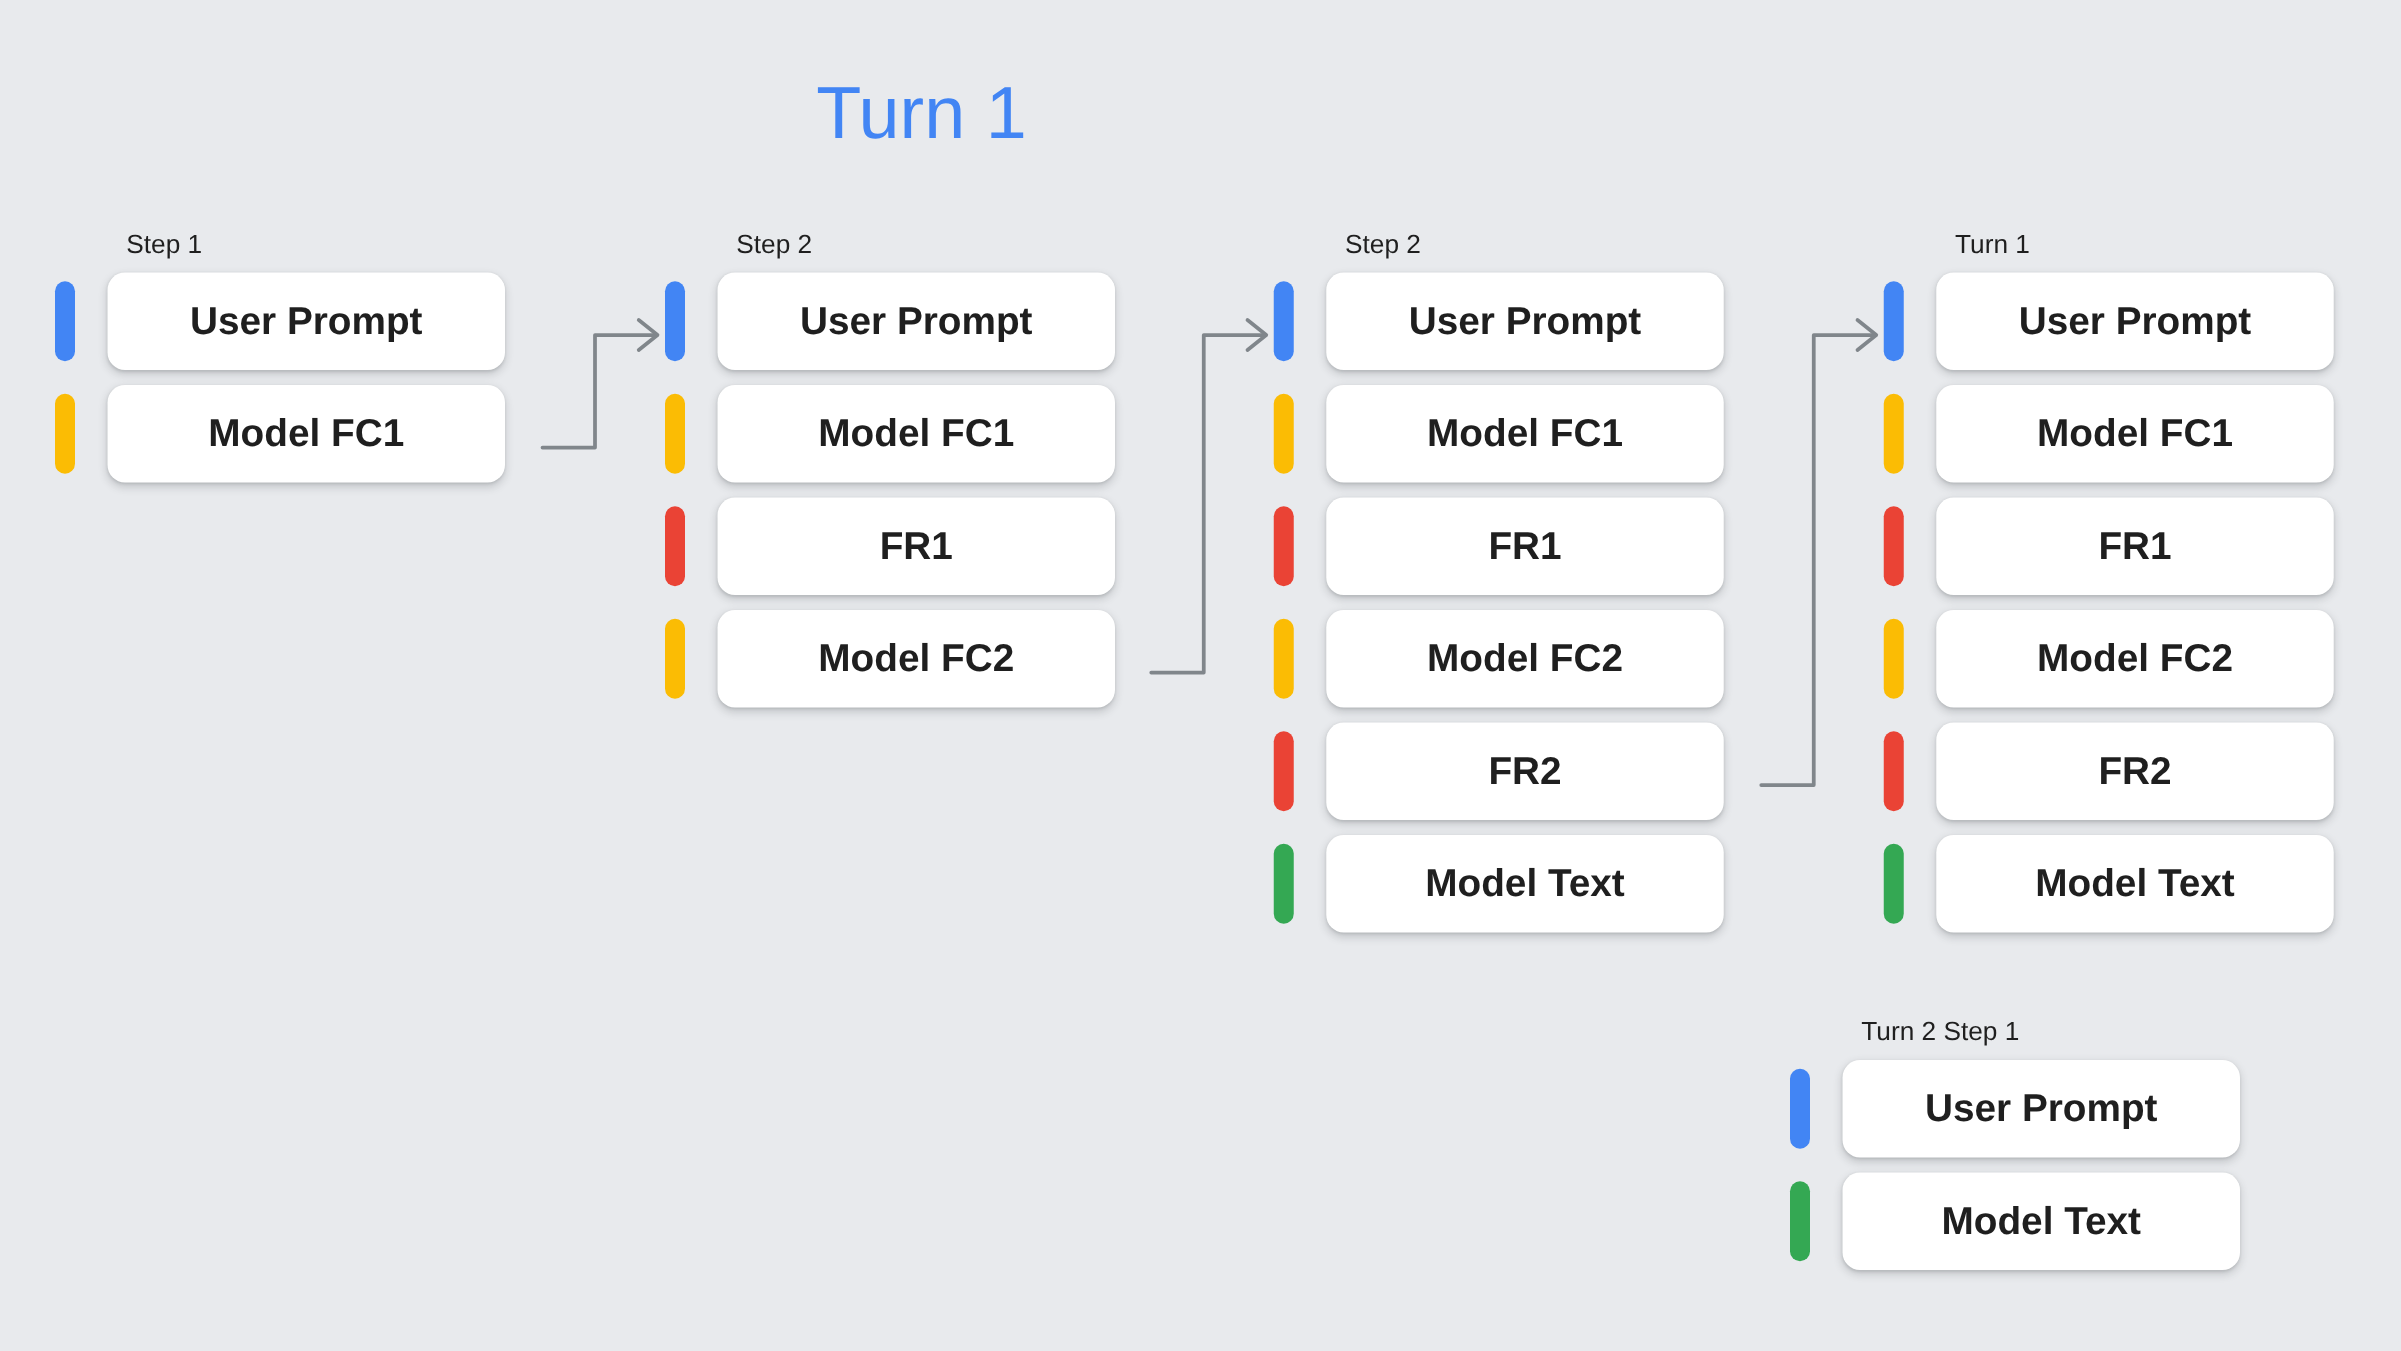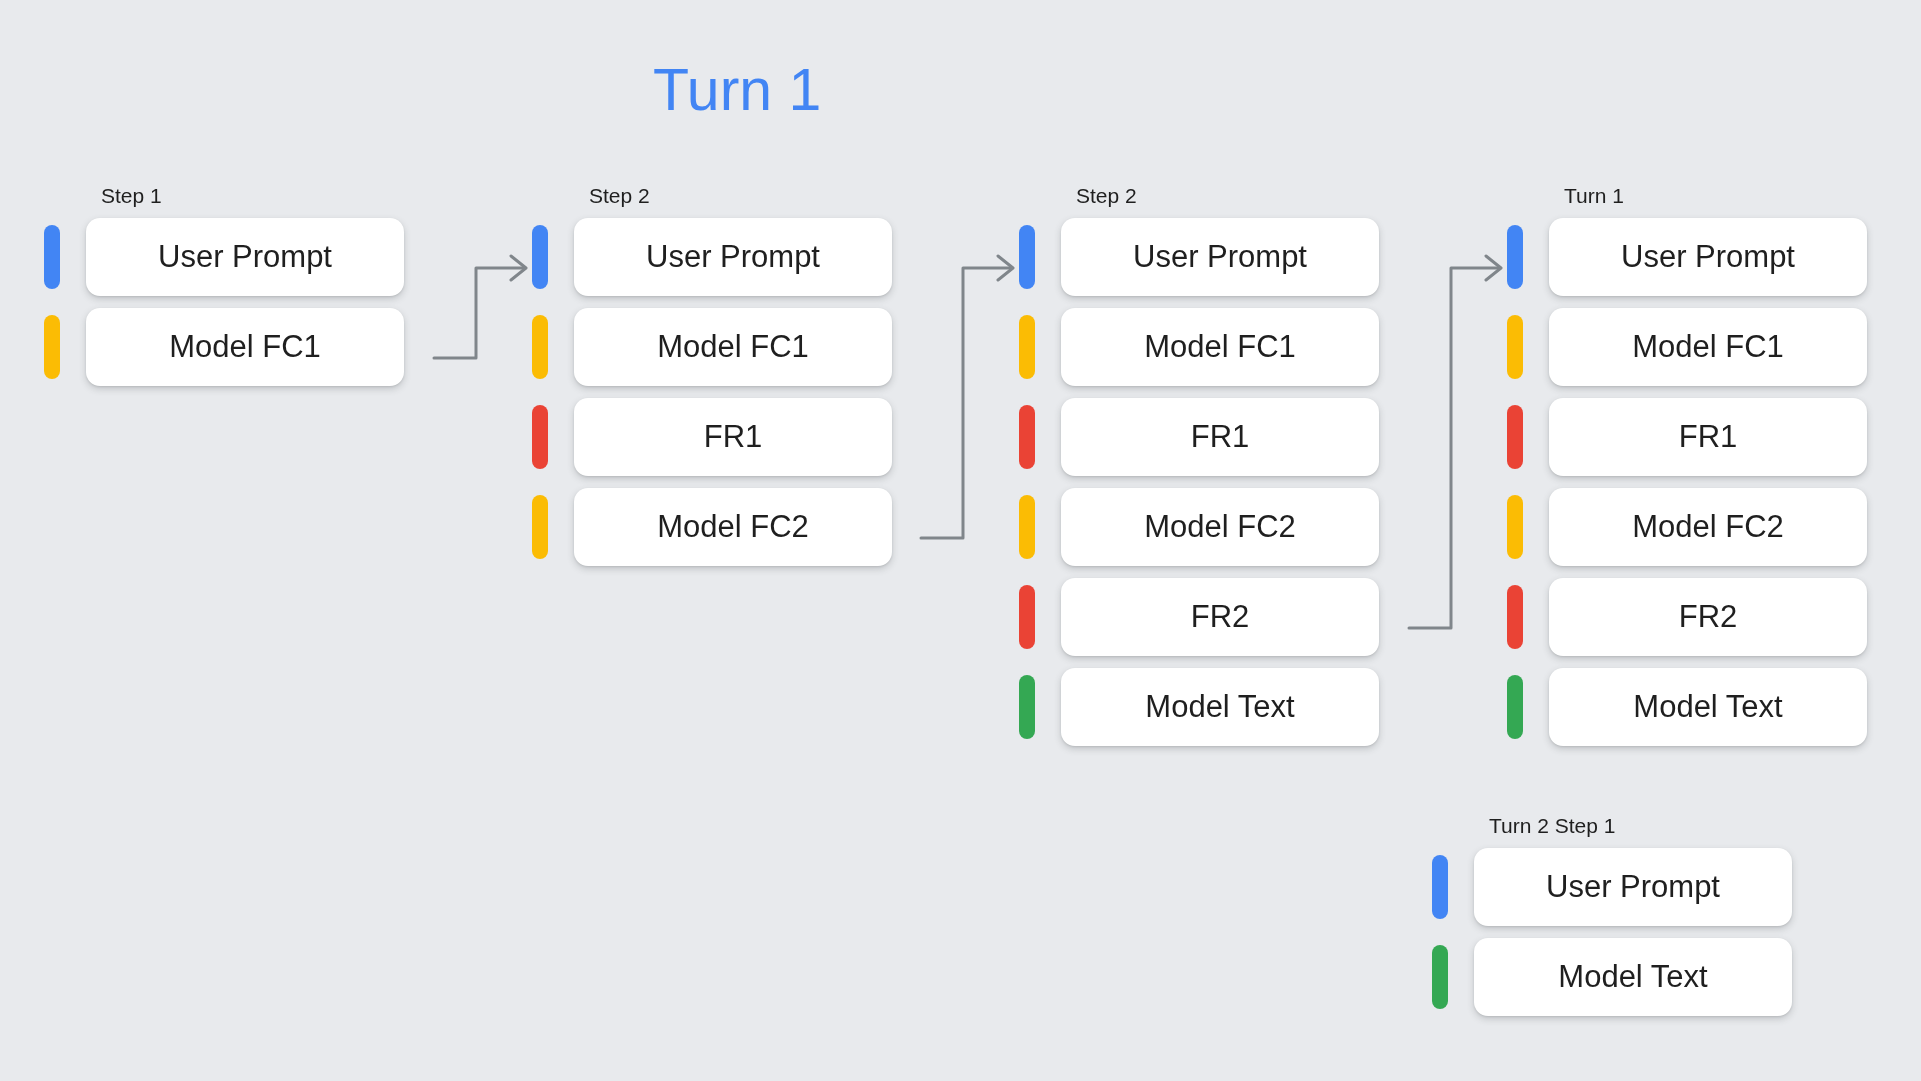--- a/index.html
+++ b/index.html
@@ -82,21 +82,21 @@
     flex: 1 1 auto;
     margin-left: 26px;
     background: #ffffff;
     border-radius: 14px;
     box-shadow: 0 3px 7px rgba(60,64,67,0.22), 0 1px 2px rgba(60,64,67,0.12);
     display: flex;
     align-items: center;
     justify-content: center;
     font-size: 31px;
     color: #1f1f1f;
-    font-weight: 400;
+    font-weight: 700;
     white-space: nowrap;
   }
 
   
   #connectors {
     position: absolute;
     left: 0; top: 0;
     width: 1921px;
     height: 1081px;
     pointer-events: none;

